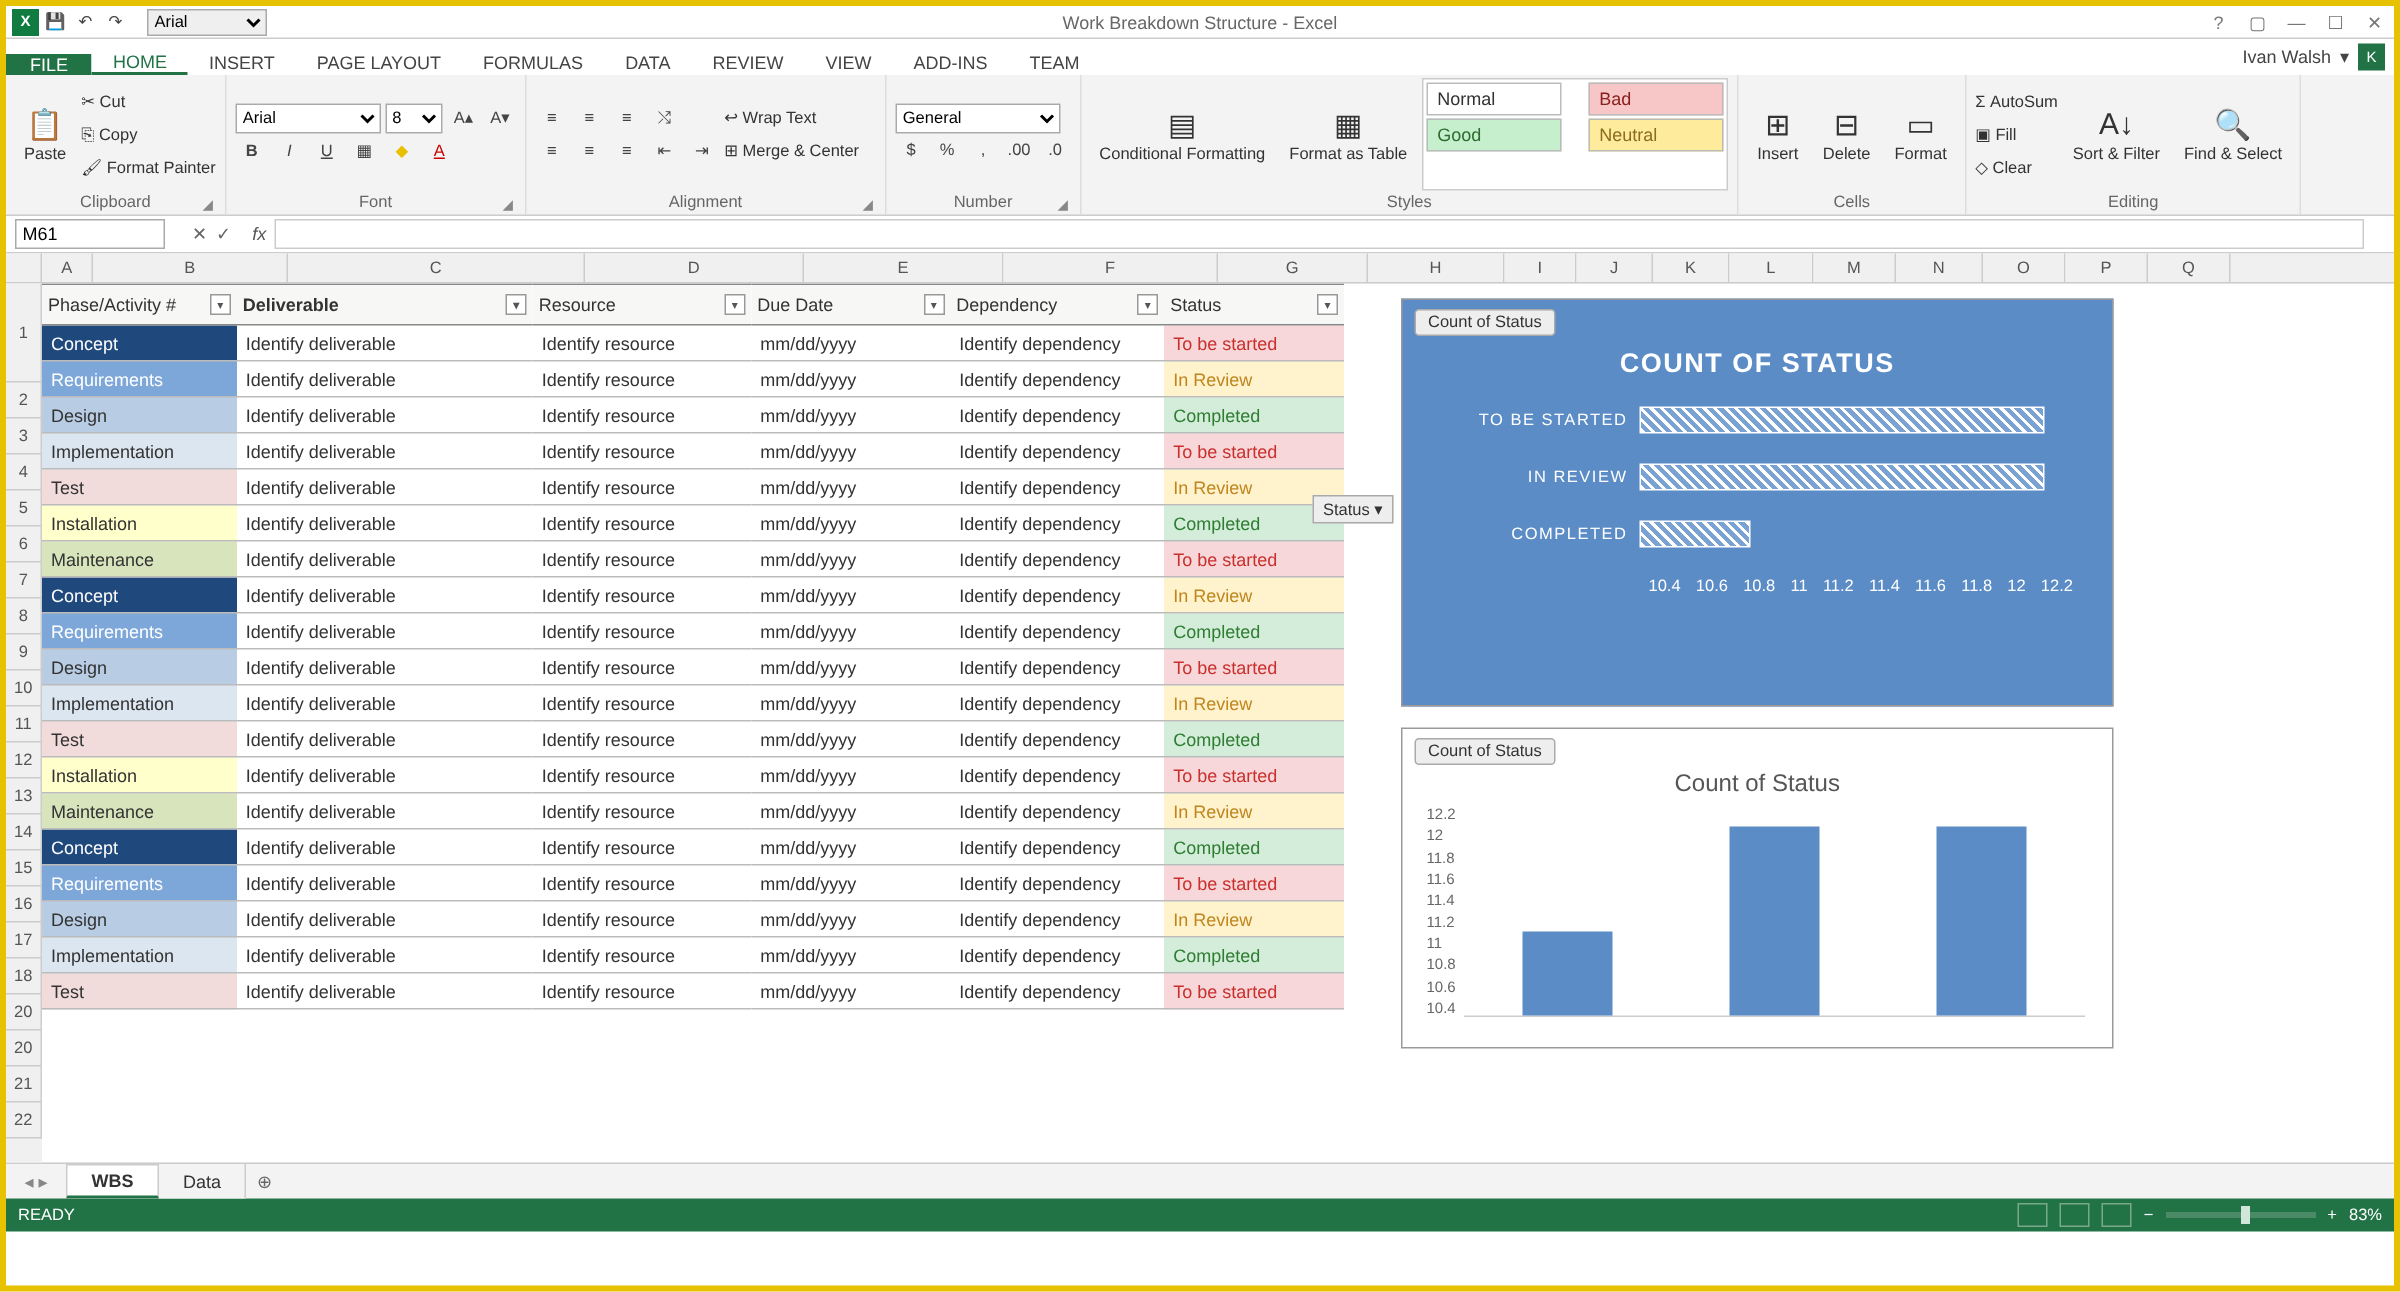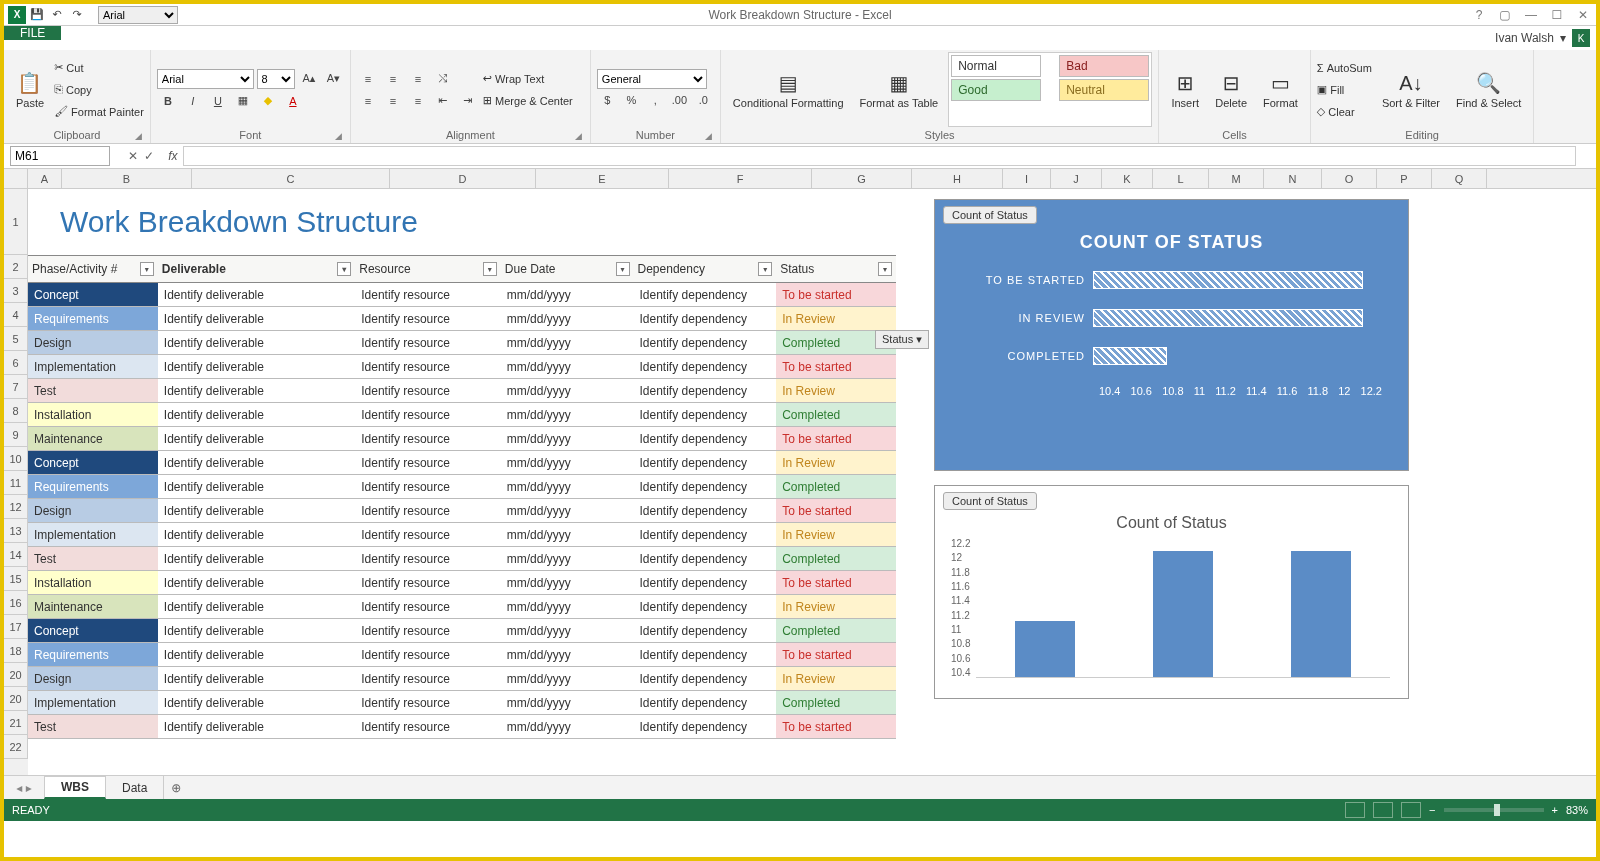--- a/index.html
+++ b/index.html
@@ -6,21 +6,21 @@
 body{width:1600px;height:861px;overflow:hidden;background:#fff;font-size:12px;color:#333;border:4px solid #e6c200}
 .titlebar{height:22px;background:#fff;display:flex;align-items:center;position:relative;border-bottom:1px solid #ccc}
 .qat{display:flex;align-items:center;gap:2px;padding-left:4px}
 .qat-icon{width:18px;height:18px;display:flex;align-items:center;justify-content:center;font-size:11px;color:#444;cursor:pointer}
 .qat-excel{width:18px;height:18px;background:#107c41;color:#fff;font-weight:bold;font-size:10px;display:flex;align-items:center;justify-content:center}
 .qat-save{color:#5c8de8}
 .font-select{margin-left:10px;height:18px;font-size:11px;border:1px solid #aaa;width:80px}
 .title-center{position:absolute;left:50%;transform:translateX(-50%);font-size:12px;color:#676767}
 .win-ctrls{position:absolute;right:4px;display:flex;gap:8px;color:#777}
 .win-ctrls span{width:18px;text-align:center;cursor:pointer}
-.ribbon-tabs{height:24px;display:flex;align-items:flex-start;background:#fff;position:relative}
+.ribbon-tabs{height:24px;display:flex;align-items:flex-end;background:#fff;position:relative}
 .tab-file{background:#217346;color:#fff;padding:0 16px;display:flex;align-items:center;font-size:12px}
 .tab{padding:0 14px;display:flex;align-items:center;font-size:12px;color:#444;cursor:pointer}
 .tab.active{color:#217346;border-bottom:2px solid #217346;background:#fff}
 .user-area{position:absolute;right:6px;top:0;height:24px;display:flex;align-items:center;gap:6px;font-size:12px;color:#444}
 .user-badge{width:18px;height:18px;background:#217346;color:#fff;font-size:10px;display:flex;align-items:center;justify-content:center}
 .ribbon{height:94px;background:#f3f3f3;border-bottom:1px solid #ccc;display:flex}
 .rgroup{border-right:1px solid #ddd;display:flex;flex-direction:column;padding:2px 6px 0;position:relative}
 .rgroup-body{flex:1;display:flex;gap:4px}
 .rgroup-label{text-align:center;font-size:11px;color:#666;padding:2px 0;position:relative}
 .rgroup-label .dlaunch{position:absolute;right:2px;bottom:2px;font-size:9px;color:#888}
@@ -113,20 +113,31 @@
     <span>?</span>
     <span>▢</span>
     <span>—</span>
     <span>☐</span>
     <span>✕</span>
   </div>
 </div>
 
 <div class="ribbon-tabs">
   <div class="tab-file">FILE</div>
+  <div id="tabs-container" style="display: flex;">
+      <div class="tab active">HOME</div>
+      <div class="tab">INSERT</div>
+      <div class="tab">PAGE LAYOUT</div>
+      <div class="tab">FORMULAS</div>
+      <div class="tab">DATA</div>
+      <div class="tab">REVIEW</div>
+      <div class="tab">VIEW</div>
+      <div class="tab">ADD-INS</div>
+      <div class="tab">TEAM</div>
+    </div>
   <div class="user-area">
     <span>Ivan Walsh</span>
     <span>▾</span>
     <span class="user-badge">K</span>
   </div>
 </div>
 
 <div class="ribbon">
 
   <div class="rgroup">
@@ -350,21 +361,20 @@
       <div class="rowhdr">16</div>
       <div class="rowhdr">17</div>
       <div class="rowhdr">18</div>
       <div class="rowhdr">20</div>
       <div class="rowhdr">20</div>
       <div class="rowhdr">21</div>
       <div class="rowhdr">22</div>
     </div>
   <div class="content">
     <div class="left-table">
-      <div class="doc-title">Work Breakdown Structure</div>
       <table class="wbs-table">
         <thead>
             <tr id="wbs-head">
               <th style="width: 130px;">Phase/Activity #<span class="fbtn">▾</span></th>
               <th style="width: 198px; font-weight: bold;">Deliverable<span class="fbtn">▾</span></th>
               <th style="width: 146px;">Resource<span class="fbtn">▾</span></th>
               <th style="width: 133px;">Due Date<span class="fbtn">▾</span></th>
               <th style="width: 143px;">Dependency<span class="fbtn">▾</span></th>
               <th style="width: 120px;">Status<span class="fbtn">▾</span></th>
             </tr>

